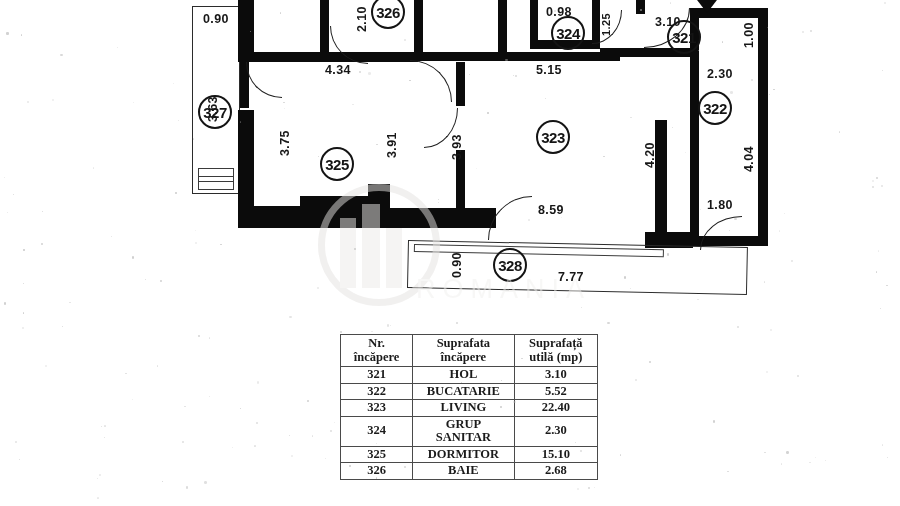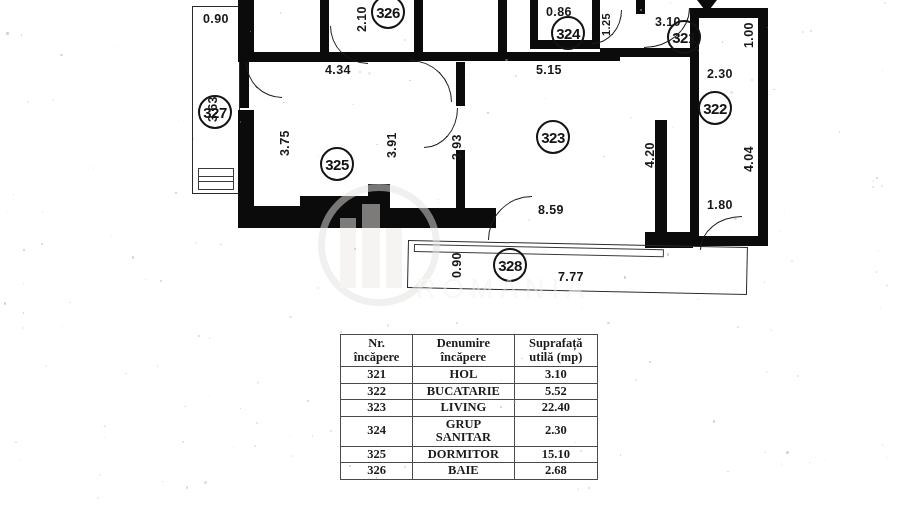--- a/index.html
+++ b/index.html
@@ -187,21 +187,21 @@
     </div>
 
   <div class="dim" style="left:203px;top:12px;">0.90</div>
 
   <div class="dim vert" style="left:206px;top:122px;">3.63</div>
 
   <div class="dim vert" style="left:355px;top:32px;">2.10</div>
 
   <div class="dim" style="left:325px;top:63px;">4.34</div>
 
-  <div class="dim" style="left:546px;top:5px;">0.86</div>
+  <div class="dim" style="left:546px;top:5px;">0.98</div>
 
   <div class="dim vert" style="left:600px;top:36px;font-size:11px;">1.25</div>
 
   <div class="dim" style="left:655px;top:15px;">3.10</div>
 
   <div class="dim vert" style="left:742px;top:48px;">1.00</div>
 
   <div class="dim" style="left:536px;top:63px;">5.15</div>
 
   <div class="dim" style="left:707px;top:67px;">2.30</div>
@@ -235,21 +235,21 @@
 
 <div class="tbl-wrap">
 <table id="schedule">
   <thead>
     <tr>
       <th class="c-nr">
         <div>Nr.</div>
         <div>încăpere</div>
       </th>
       <th class="c-name">
-        <div>Denumire</div>
+        <div>Suprafata</div>
         <div>încăpere</div>
       </th>
       <th class="c-area">
         <div>Suprafață</div>
         <div>utilă (mp)</div>
       </th>
     </tr>
   </thead>
   <tbody>
     <tr>

